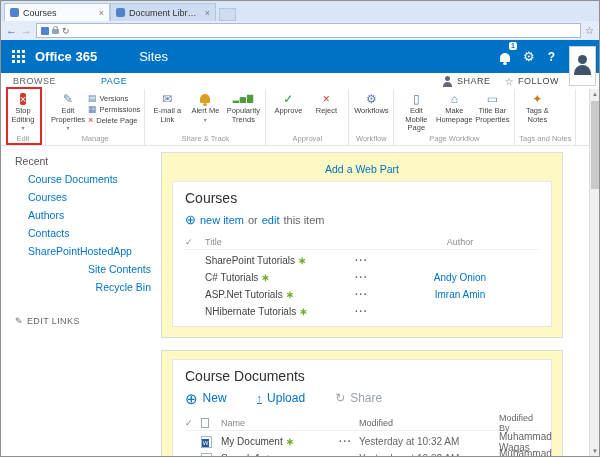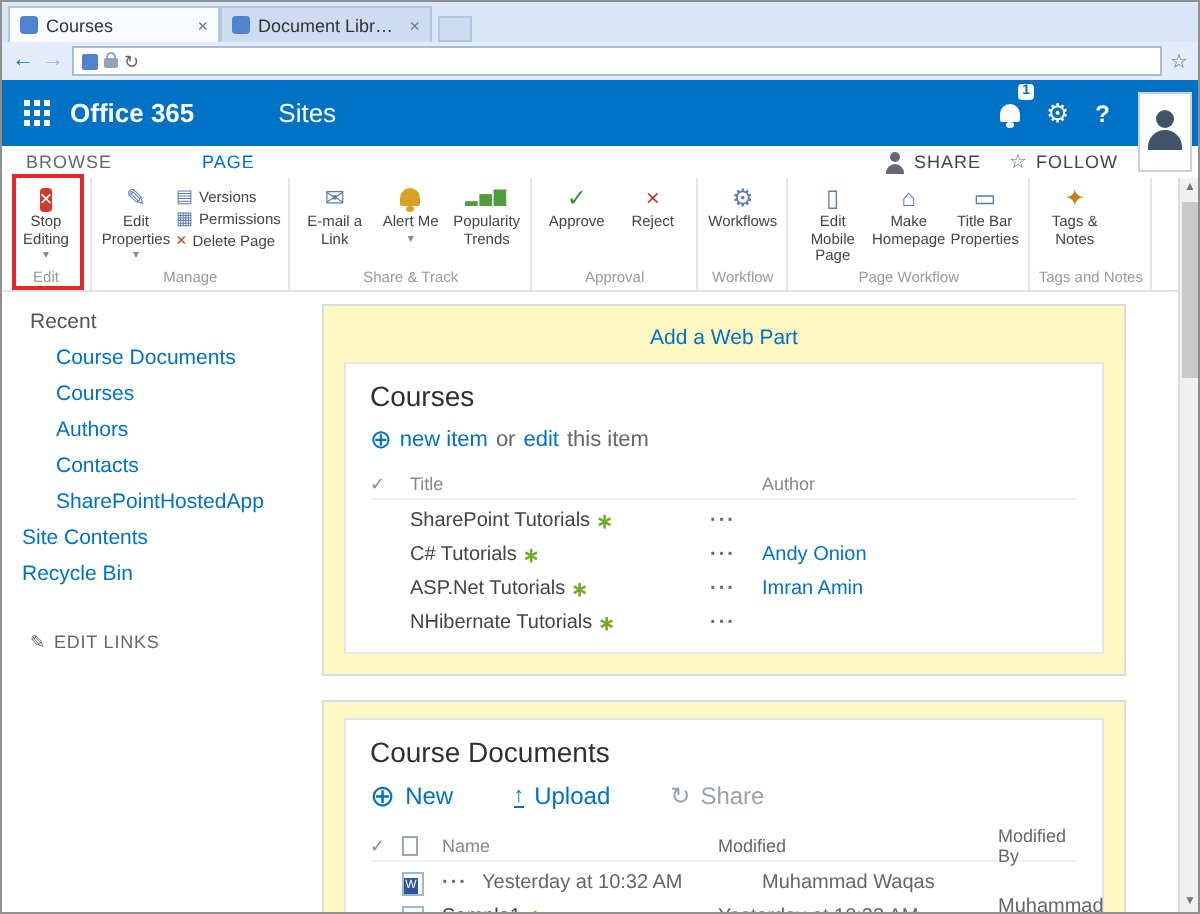--- a/index.html
+++ b/index.html
@@ -74,39 +74,39 @@
   .ic-blue{color:#5a7fae;} .ic-green{color:#3f8f3f;} .ic-red{color:#c0392b;}
   .ic-gold{color:#d9a021;} .ic-tag{color:#c77f1b;} .ic-bars{color:#4f9c3f;font-size:8px;letter-spacing:1px;}
 
   .annotation{position:absolute;left:5px;top:86px;width:36px;height:58px;border:2px solid #e02a2a;z-index:7;pointer-events:none;}
 
   
   .content{position:absolute;top:145px;left:0;right:10px;bottom:0;display:flex;background:#fff;}
   .sidebar{width:150px;flex:none;padding-top:6px;font-size:10.5px;line-height:18px;}
   .snav{padding-left:14px;color:#555;}
   .slink{padding-left:27px;color:#0072c6;cursor:pointer;}
-  .stop{padding-left:10px;color:#0072c6;cursor:pointer;}
+  .stop{padding-left:10px;color:#0072c6;cursor:pointer;text-align:right;}
   .editlinks{padding-left:14px;color:#666;font-size:9px;letter-spacing:.4px;margin-top:16px;display:flex;align-items:center;gap:4px;}
   .pencil{font-size:9px;color:#667;}
 
   .mainarea{flex:1;padding:6px 26px 0 10px;overflow:hidden;}
   .zone{border:1px solid #d7dde4;margin-bottom:12px;padding:8px 10px 10px;background:#fef9c3;}
   .addwp{text-align:center;font-size:10.5px;color:#0072c6;padding:2px 0 6px;cursor:pointer;}
   .panel{border:1px solid #e3e6ea;padding:8px 12px 6px;background:#fff;}
   .ptitle{font-size:14px;color:#2f2f2f;margin-bottom:7px;}
   .newline{font-size:11px;color:#666;display:flex;align-items:center;gap:4px;margin-bottom:8px;}
   .cplus{color:#0072c6;font-size:13px;line-height:13px;}
   .bluelink{color:#0072c6;cursor:pointer;}
 
   .trow{display:flex;align-items:center;height:17px;font-size:10px;color:#444;}
   .th{font-size:9px;color:#8a8a8a;height:16px;border-bottom:1px solid #f0f0f0;margin-bottom:2px;}
   .c-check{width:20px;flex:none;color:#8a8a8a;font-size:9px;}
   .c-title{width:150px;flex:none;display:flex;align-items:center;gap:3px;}
   .c-ell{width:26px;flex:none;color:#666;font-weight:bold;letter-spacing:1px;cursor:pointer;}
-  .c-author{flex:1;}
+  .c-author{flex:1;text-align:center;}
   .newbadge::after{content:"∗";color:#6faa24;font-weight:bold;font-size:10px;}
 
   .dtoolbar{display:flex;align-items:center;gap:30px;font-size:12px;margin:2px 0 10px;}
   .tbtn{display:flex;align-items:center;gap:5px;color:#0072c6;cursor:pointer;}
   .tbtn.disabled{color:#9aa3ad;cursor:default;}
   .upico{border-bottom:1px solid currentColor;line-height:10px;font-size:11px;}
   .c-fico{width:20px;flex:none;display:flex;align-items:center;}
   .c-name{width:118px;flex:none;display:flex;align-items:center;gap:3px;}
   .c-mod{width:140px;flex:none;color:#666;}
   .c-by{flex:1;color:#666;}
@@ -413,20 +413,24 @@
             <span class="c-ell" style="width:20px"></span>
             <span class="c-mod">Modified</span>
             <span class="c-by">Modified By</span>
           </div>
 
           <div class="trow">
             <span class="c-check" style="width:16px"></span>
             <span class="c-fico">
                 <span class="wordico"></span>
               </span>
+            <span class="c-name">
+                <span class="bluelink" style="color:#444">My Document</span>
+                <span class="newbadge"></span>
+              </span>
             <span class="c-ell" style="width:20px">···</span>
             <span class="c-mod">Yesterday at 10:32 AM</span>
             <span class="c-by">Muhammad Waqas</span>
           </div>
           <div class="trow">
             <span class="c-check" style="width:16px"></span>
             <span class="c-fico">
                 <span class="wordico"></span>
               </span>
             <span class="c-name">

